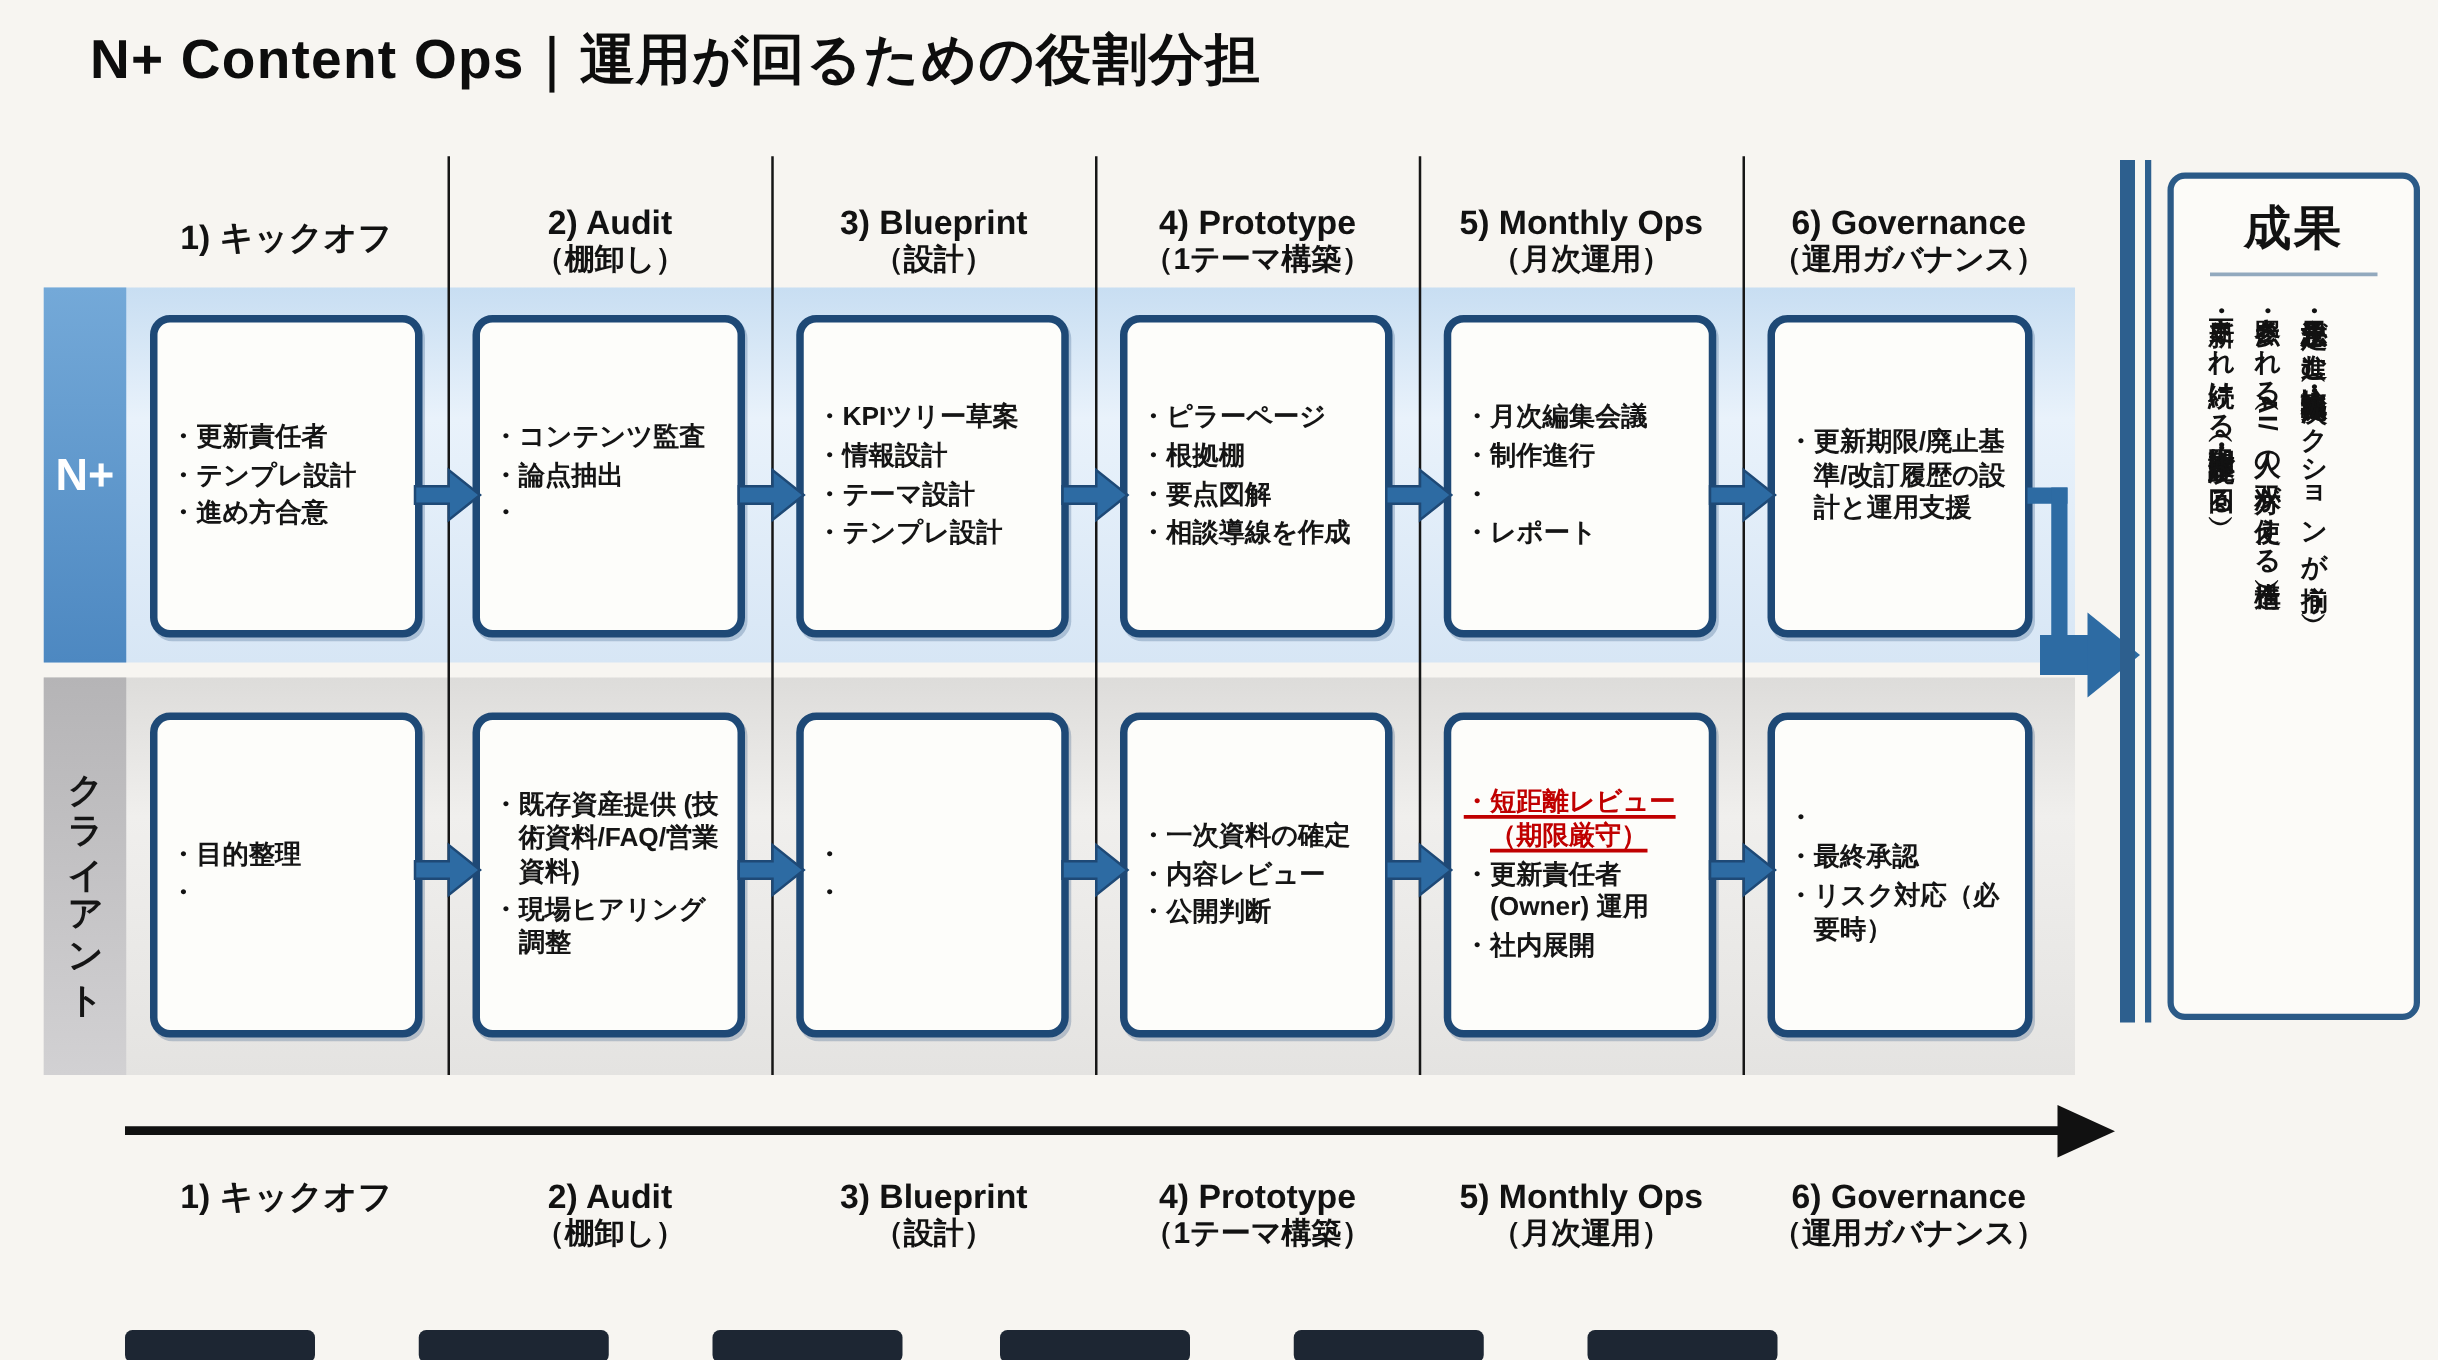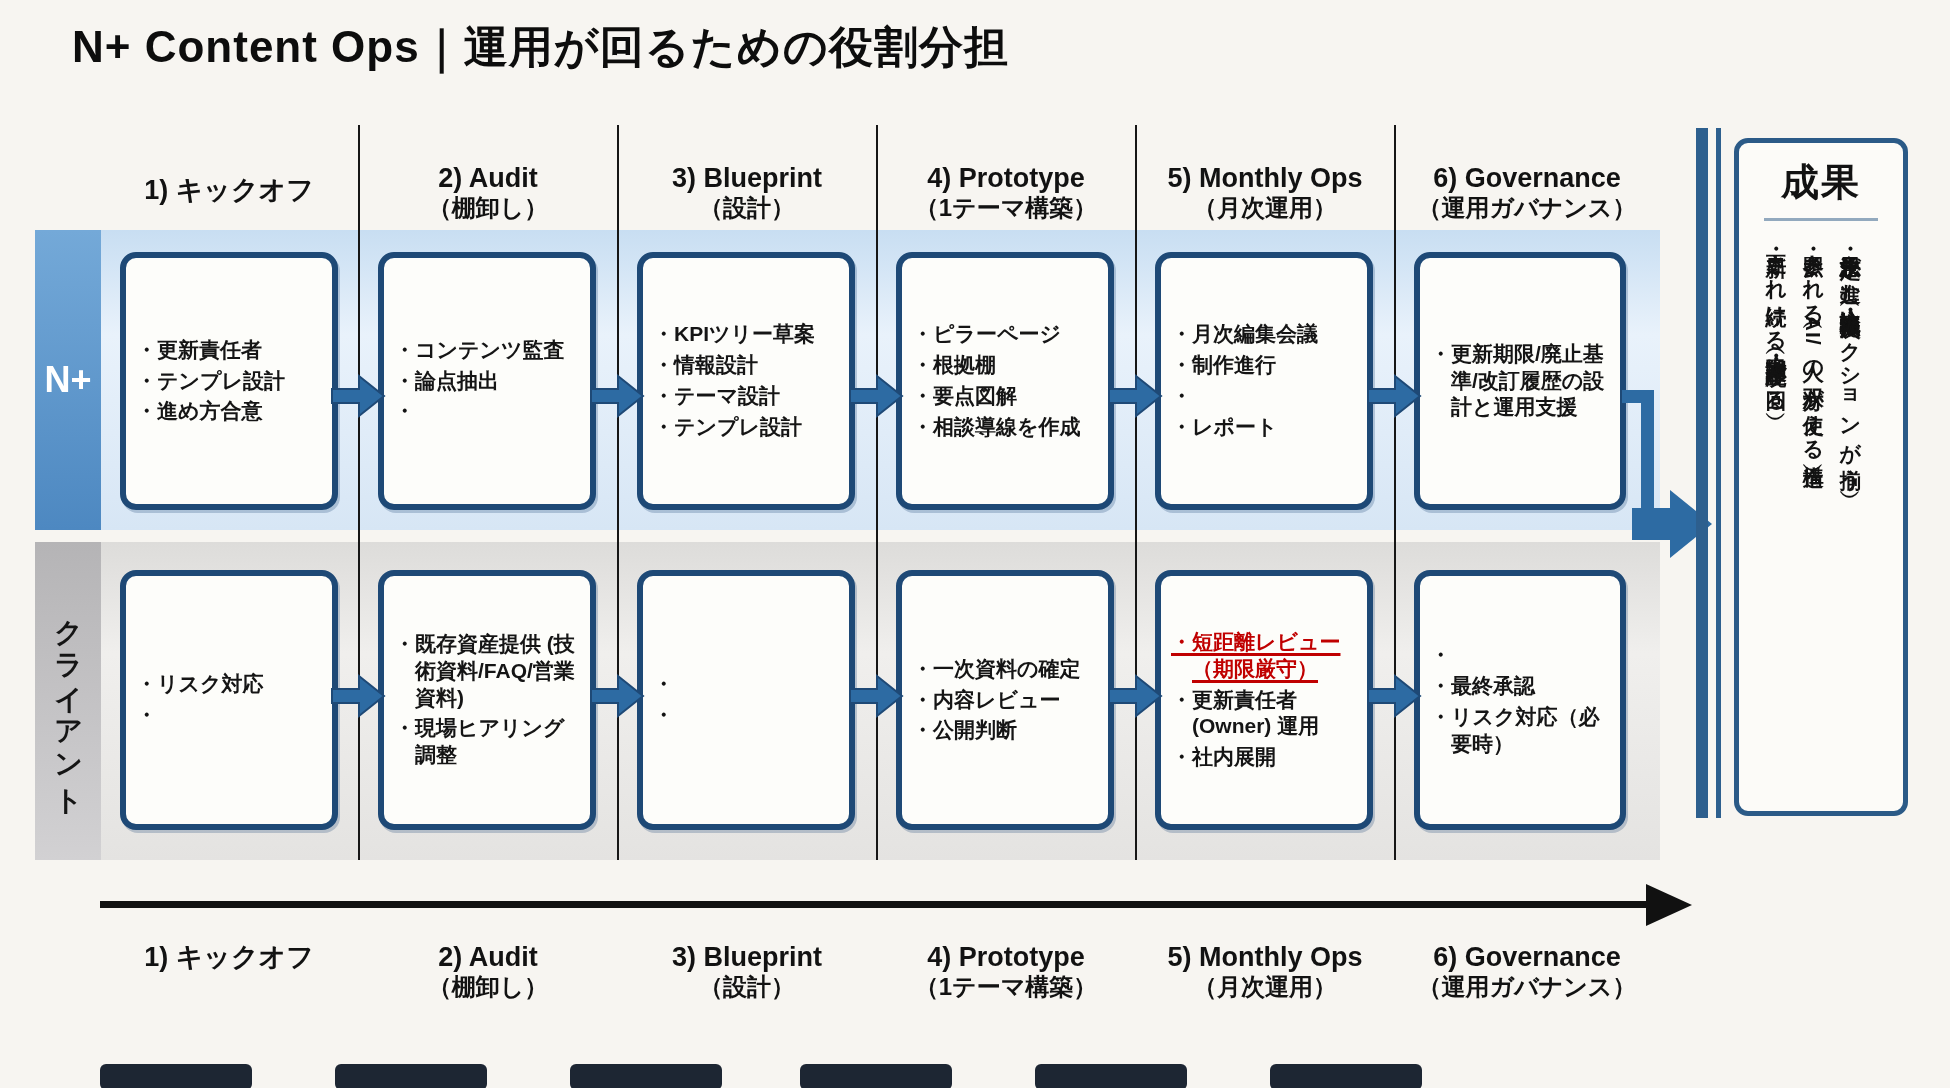--- a/index.html
+++ b/index.html
@@ -82,21 +82,21 @@
     border-top:34px solid transparent;
     border-bottom:34px solid transparent;
     border-left:42px solid #2d6ba3;
   }
 
   
   .dbar{top:128px;height:690px;background:#2d5f8e;}
 
   
   .outcome{
-    left:1734px;top:138px;width:174px;height:678px;box-sizing:border-box;
+    left:1734px;top:138px;width:202px;height:678px;box-sizing:border-box;
     border:5px solid #2b5a87;border-radius:14px;background:#fcfbf8;
   }
   .outcome-title{
     text-align:center;font-size:38px;font-weight:800;margin-top:14px;letter-spacing:2px;
   }
   .outcome-divider{width:70%;height:3px;background:#92a9be;margin:10px auto 6px auto;}
   .outcome-body{
     box-sizing:border-box;height:572px;padding:10px 12px;
     writing-mode:vertical-rl;
   }
@@ -238,21 +238,21 @@
 <div class="abs tbox row-nplus" style="left:1414px;width:212px">
   <div class="bullet">
       <span class="bm">・</span>
       <span class="bt">更新期限/廃止基準/改訂履歴の設計と運用支援</span>
     </div>
 </div>
 
 <div class="abs tbox row-client" style="left:120px">
   <div class="bullet">
       <span class="bm">・</span>
-      <span class="bt">リスク対応</span>
+      <span class="bt">目的整理</span>
     </div>
   <div class="bullet">
       <span class="bm">・</span>
     </div>
 </div>
 <div class="abs tbox row-client" style="left:378px">
   <div class="bullet">
       <span class="bm">・</span>
       <span class="bt">既存資産提供 (技術資料/FAQ/営業資料)</span>
     </div>

